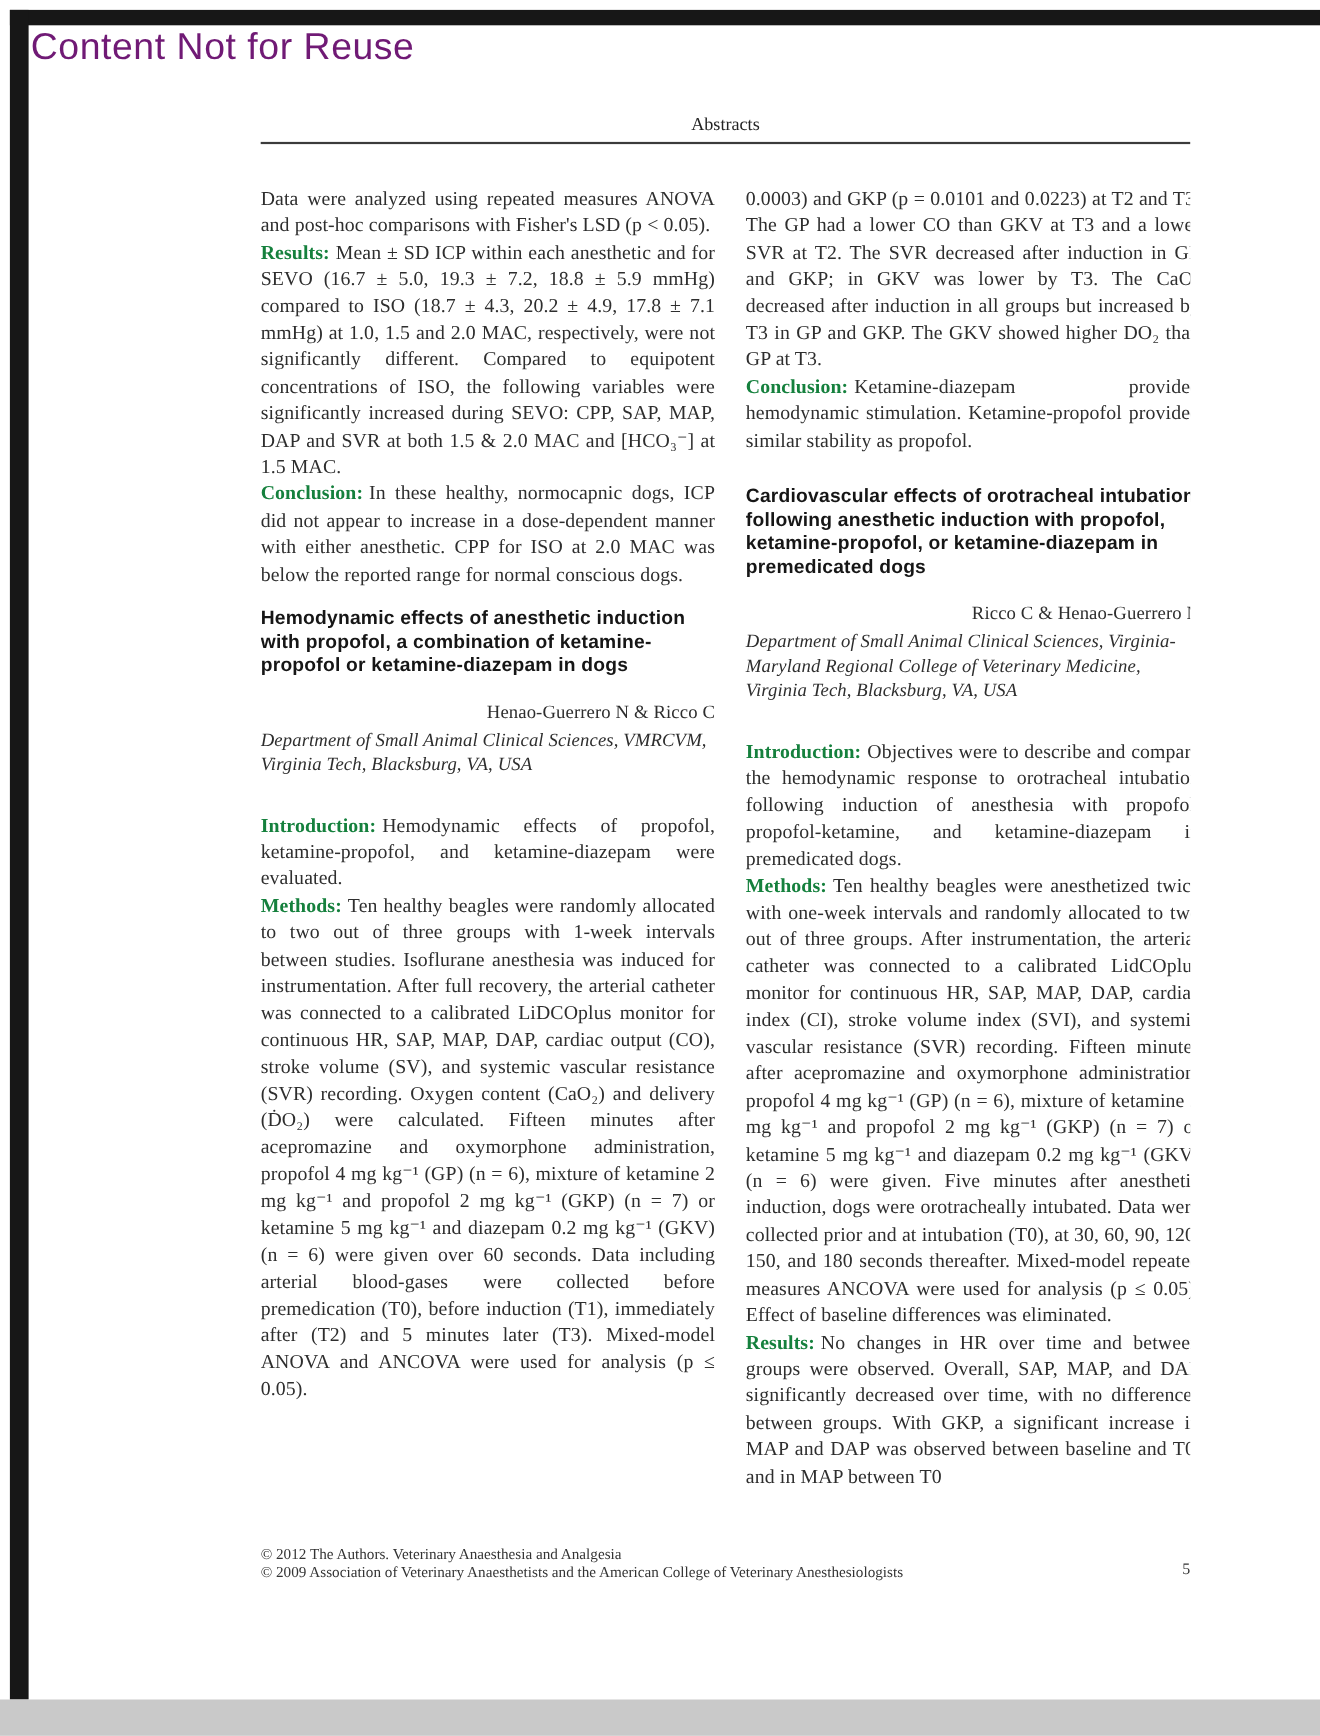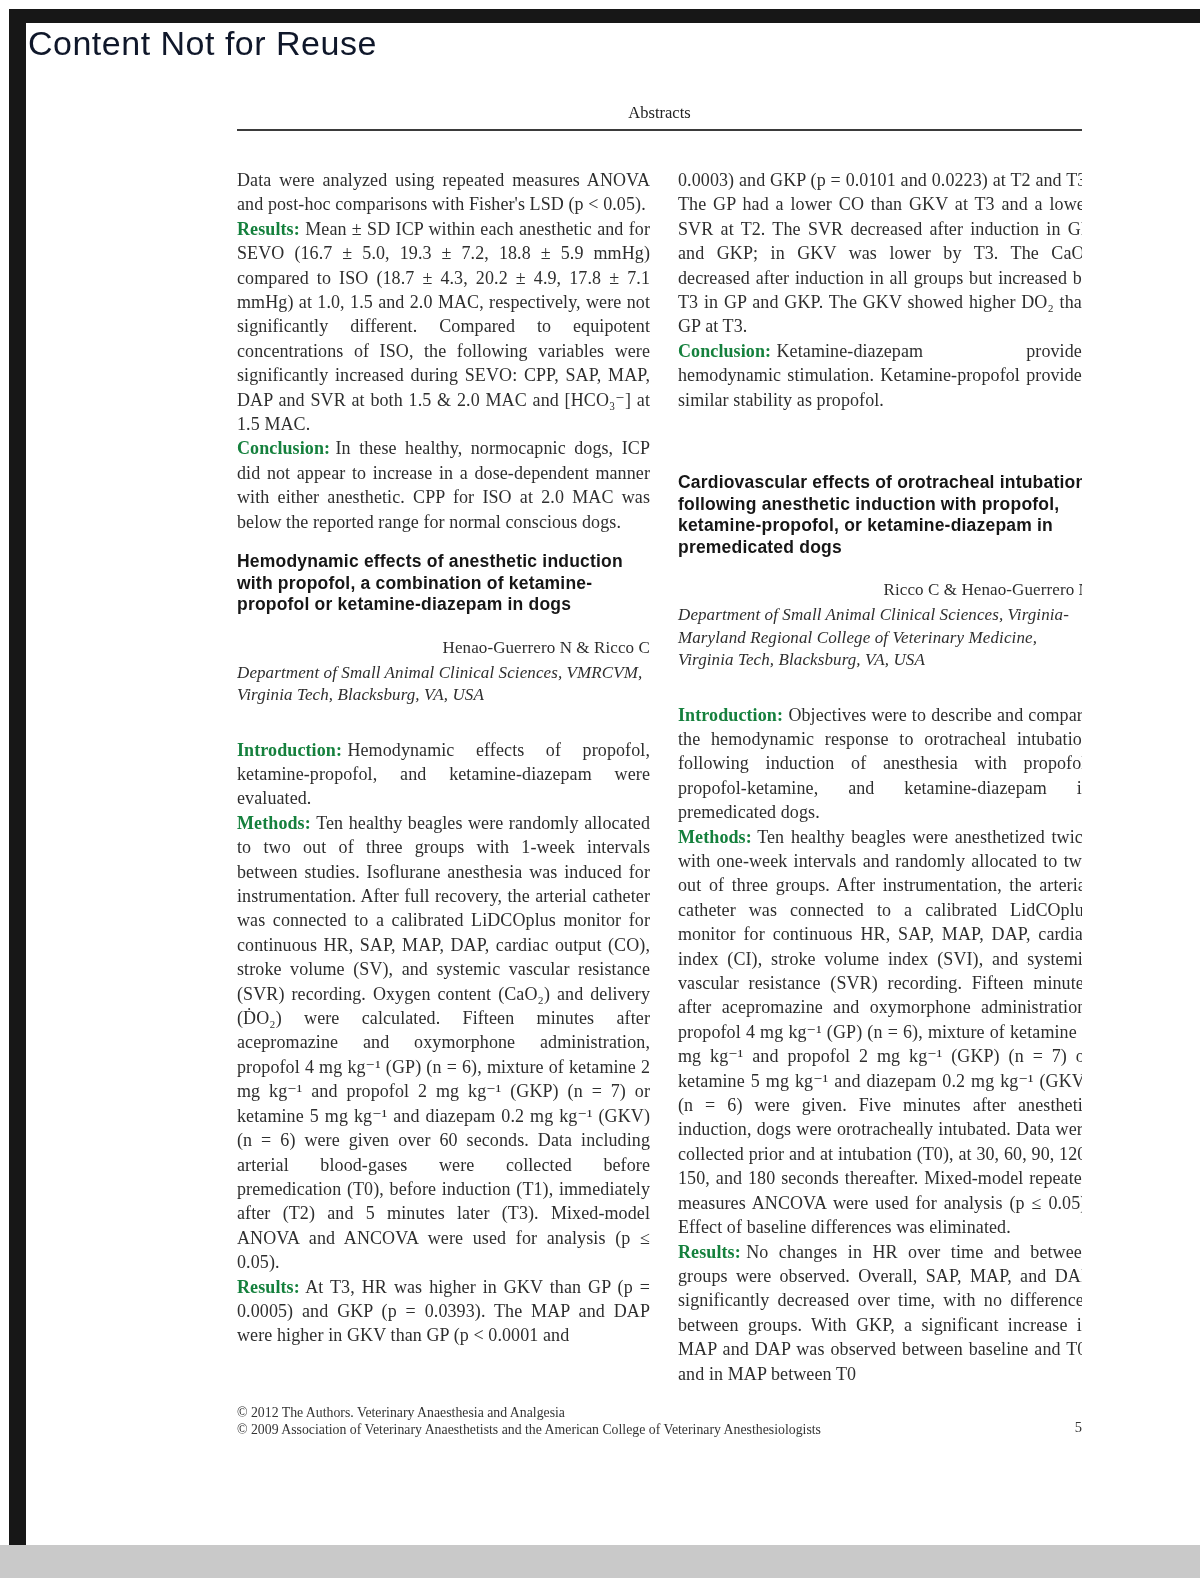--- a/index.html
+++ b/index.html
@@ -17,21 +17,21 @@
     position: absolute; left: 9px; top: 9px; width: 17px; height: 1536px;
     background: #171717;
   }
   .bottom-strip {
     position: absolute; left: 0; top: 1545px; width: 1200px; height: 33px;
     background: #c9c9c9;
   }
   .watermark {
     position: absolute; left: 28px; top: 24px;
     font-family: "Liberation Sans", sans-serif;
-    font-size: 34px; color: #0f172a; letter-spacing: 0.5px; white-space: nowrap;
+    font-size: 34px; color: #701a75; letter-spacing: 0.5px; white-space: nowrap;
   }
   .running-head {
     position: absolute; left: 237px; top: 103px; width: 845px;
     text-align: center; font-size: 16.5px; color: #232323;
   }
   .head-rule {
     position: absolute; left: 237px; top: 129px; width: 845px; height: 0;
     border-top: 2.5px solid #3b3b3b;
   }
   .columns {
@@ -43,21 +43,21 @@
     text-align: justify;
     font-size: 18px; line-height: 24.4px; letter-spacing: 0.1px;
   }
   .para { margin: 0; }
   .run-in { font-weight: bold; color: #15803d; margin-right: 0.3em; }
   .abstract-heading {
     font-family: "Liberation Sans", sans-serif; font-weight: 700;
     font-size: 17.5px; line-height: 21.5px; letter-spacing: 0.2px;
     color: #161616; margin: 17px 0 21px 0; text-align: left;
   }
-  .col-right .abstract-heading { margin-top: 60px; }
+  .col-right .abstract-heading { margin-top: 28px; }
   .authors { margin: 0 0 3px 0; font-size: 17px; line-height: 22px; text-align: right; }
   .affiliation {
     font-style: italic; font-size: 17px; line-height: 22.5px;
     margin: 0 0 31px 0; text-align: left;
   }
   .footer {
     position: absolute; left: 237px; top: 1404px; width: 845px;
     font-size: 13.8px; line-height: 17px; color: #333333;
   }
   .footer-line { margin: 0; }
@@ -81,21 +81,20 @@
 
   <div class="col col-left">
     <p class="para"><span>Data were analyzed using repeated measures ANOVA and post-hoc comparisons with Fisher's LSD (p &lt; 0.05).</span></p>
     <p class="para"><span class="run-in">Results:</span><span>Mean ± SD ICP within each anesthetic and for SEVO (16.7 ± 5.0, 19.3 ± 7.2, 18.8 ± 5.9 mmHg) compared to ISO (18.7 ± 4.3, 20.2 ± 4.9, 17.8 ± 7.1 mmHg) at 1.0, 1.5 and 2.0 MAC, respectively, were not significantly different. Compared to equipotent concentrations of ISO, the following variables were significantly increased during SEVO: CPP, SAP, MAP, DAP and SVR at both 1.5 &amp; 2.0 MAC and [HCO₃⁻] at 1.5 MAC.</span></p>
     <p class="para"><span class="run-in">Conclusion:</span><span>In these healthy, normocapnic dogs, ICP did not appear to increase in a dose-dependent manner with either anesthetic. CPP for ISO at 2.0 MAC was below the reported range for normal conscious dogs.</span></p>
     <h2 class="abstract-heading">Hemodynamic effects of anesthetic induction with propofol, a combination of ketamine-propofol or ketamine-diazepam in dogs</h2>
     <p class="authors">Henao-Guerrero N &amp; Ricco C</p>
     <p class="affiliation">Department of Small Animal Clinical Sciences, VMRCVM, Virginia Tech, Blacksburg, VA, USA</p>
     <p class="para"><span class="run-in">Introduction:</span><span>Hemodynamic effects of propofol, ketamine-propofol, and ketamine-diazepam were evaluated.</span></p>
     <p class="para"><span class="run-in">Methods:</span><span>Ten healthy beagles were randomly allocated to two out of three groups with 1-week intervals between studies. Isoflurane anesthesia was induced for instrumentation. After full recovery, the arterial catheter was connected to a calibrated LiDCOplus monitor for continuous HR, SAP, MAP, DAP, cardiac output (CO), stroke volume (SV), and systemic vascular resistance (SVR) recording. Oxygen content (CaO₂) and delivery (ḊO₂) were calculated. Fifteen minutes after acepromazine and oxymorphone administration, propofol 4 mg kg⁻¹ (GP) (n = 6), mixture of ketamine 2 mg kg⁻¹ and propofol 2 mg kg⁻¹ (GKP) (n = 7) or ketamine 5 mg kg⁻¹ and diazepam 0.2 mg kg⁻¹ (GKV) (n = 6) were given over 60 seconds. Data including arterial blood-gases were collected before premedication (T0), before induction (T1), immediately after (T2) and 5 minutes later (T3). Mixed-model ANOVA and ANCOVA were used for analysis (p ≤ 0.05).</span></p>
-    <p class="para"><span class="run-in">Results:</span><span>At T3, HR was higher in GKV than GP (p = 0.0005) and GKP (p = 0.0393). The MAP and DAP were higher in GKV than GP (p &lt; 0.0001 and</span></p>
   </div>
 
   <div class="col col-right">
     <p class="para"><span>0.0003) and GKP (p = 0.0101 and 0.0223) at T2 and T3. The GP had a lower CO than GKV at T3 and a lower SVR at T2. The SVR decreased after induction in GP and GKP; in GKV was lower by T3. The CaO₂ decreased after induction in all groups but increased by T3 in GP and GKP. The GKV showed higher DO₂ than GP at T3.</span></p>
     <p class="para"><span class="run-in">Conclusion:</span><span>Ketamine-diazepam provided hemodynamic stimulation. Ketamine-propofol provided similar stability as propofol.</span></p>
     <h2 class="abstract-heading">Cardiovascular effects of orotracheal intubation following anesthetic induction with propofol, ketamine-propofol, or ketamine-diazepam in premedicated dogs</h2>
     <p class="authors">Ricco C &amp; Henao-Guerrero N</p>
     <p class="affiliation">Department of Small Animal Clinical Sciences, Virginia-Maryland Regional College of Veterinary Medicine, Virginia Tech, Blacksburg, VA, USA</p>
     <p class="para"><span class="run-in">Introduction:</span><span>Objectives were to describe and compare the hemodynamic response to orotracheal intubation following induction of anesthesia with propofol, propofol-ketamine, and ketamine-diazepam in premedicated dogs.</span></p>
     <p class="para"><span class="run-in">Methods:</span><span>Ten healthy beagles were anesthetized twice with one-week intervals and randomly allocated to two out of three groups. After instrumentation, the arterial catheter was connected to a calibrated LidCOplus monitor for continuous HR, SAP, MAP, DAP, cardiac index (CI), stroke volume index (SVI), and systemic vascular resistance (SVR) recording. Fifteen minutes after acepromazine and oxymorphone administration, propofol 4 mg kg⁻¹ (GP) (n = 6), mixture of ketamine 2 mg kg⁻¹ and propofol 2 mg kg⁻¹ (GKP) (n = 7) or ketamine 5 mg kg⁻¹ and diazepam 0.2 mg kg⁻¹ (GKV) (n = 6) were given. Five minutes after anesthetic induction, dogs were orotracheally intubated. Data were collected prior and at intubation (T0), at 30, 60, 90, 120, 150, and 180 seconds thereafter. Mixed-model repeated measures ANCOVA were used for analysis (p ≤ 0.05). Effect of baseline differences was eliminated.</span></p>

